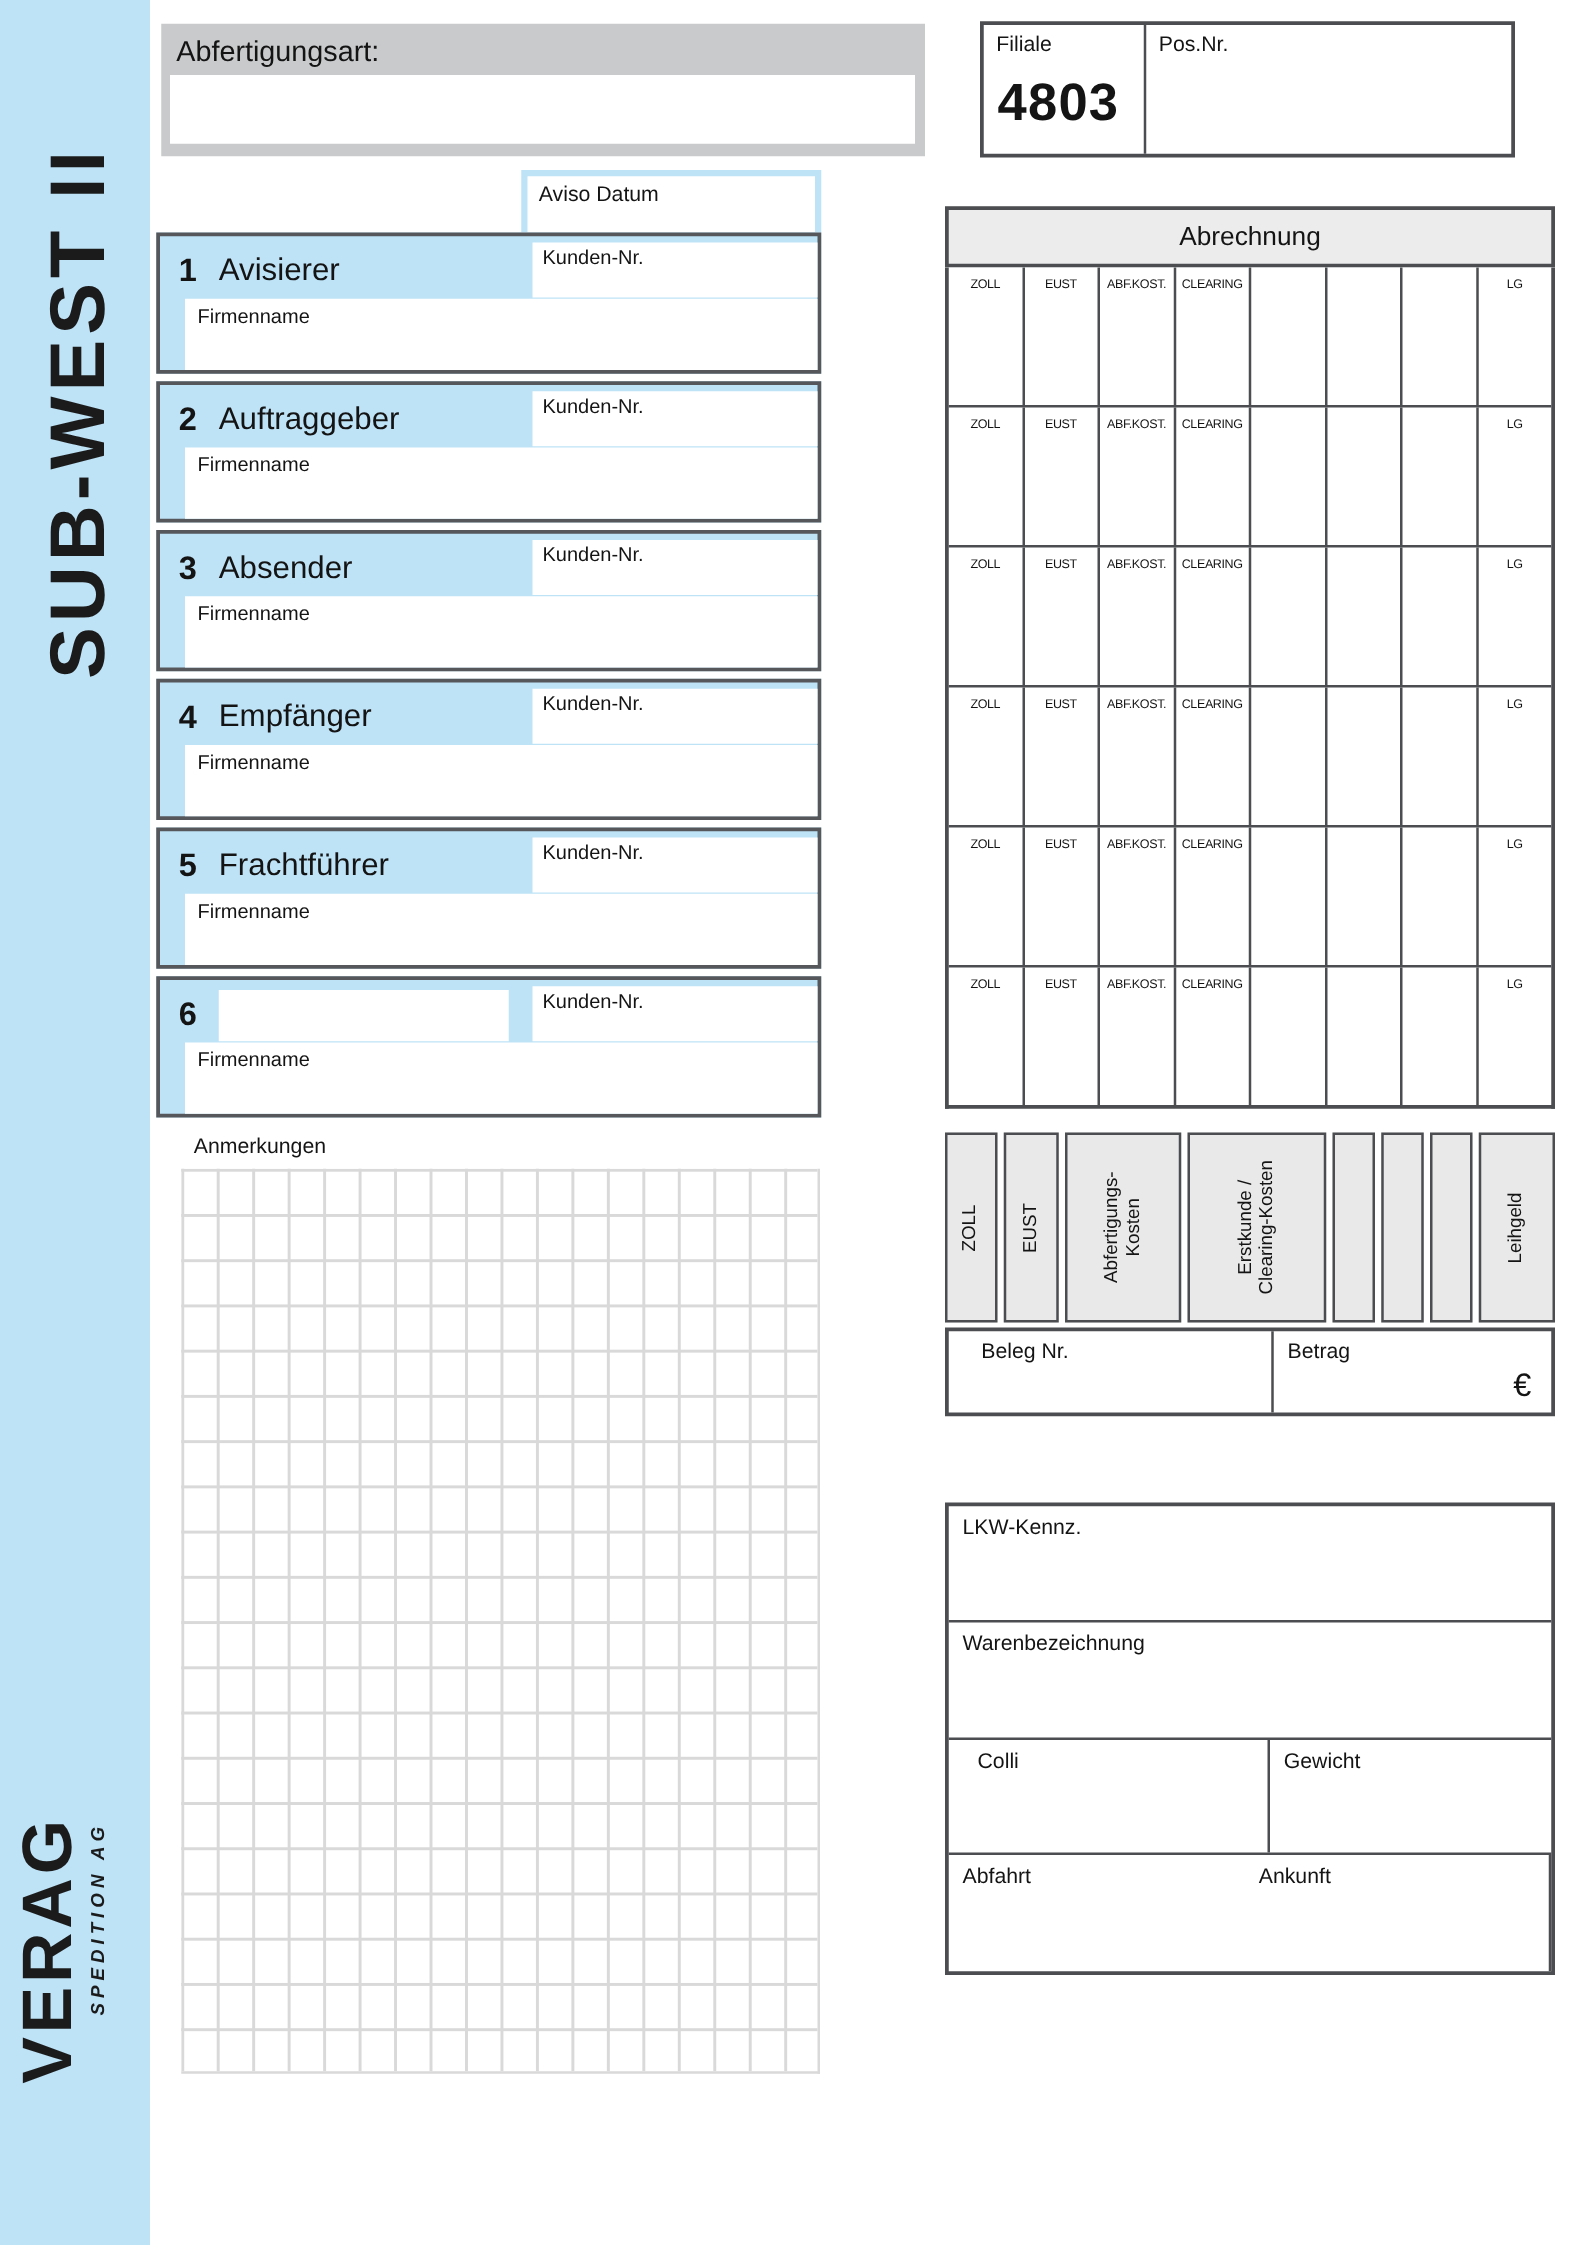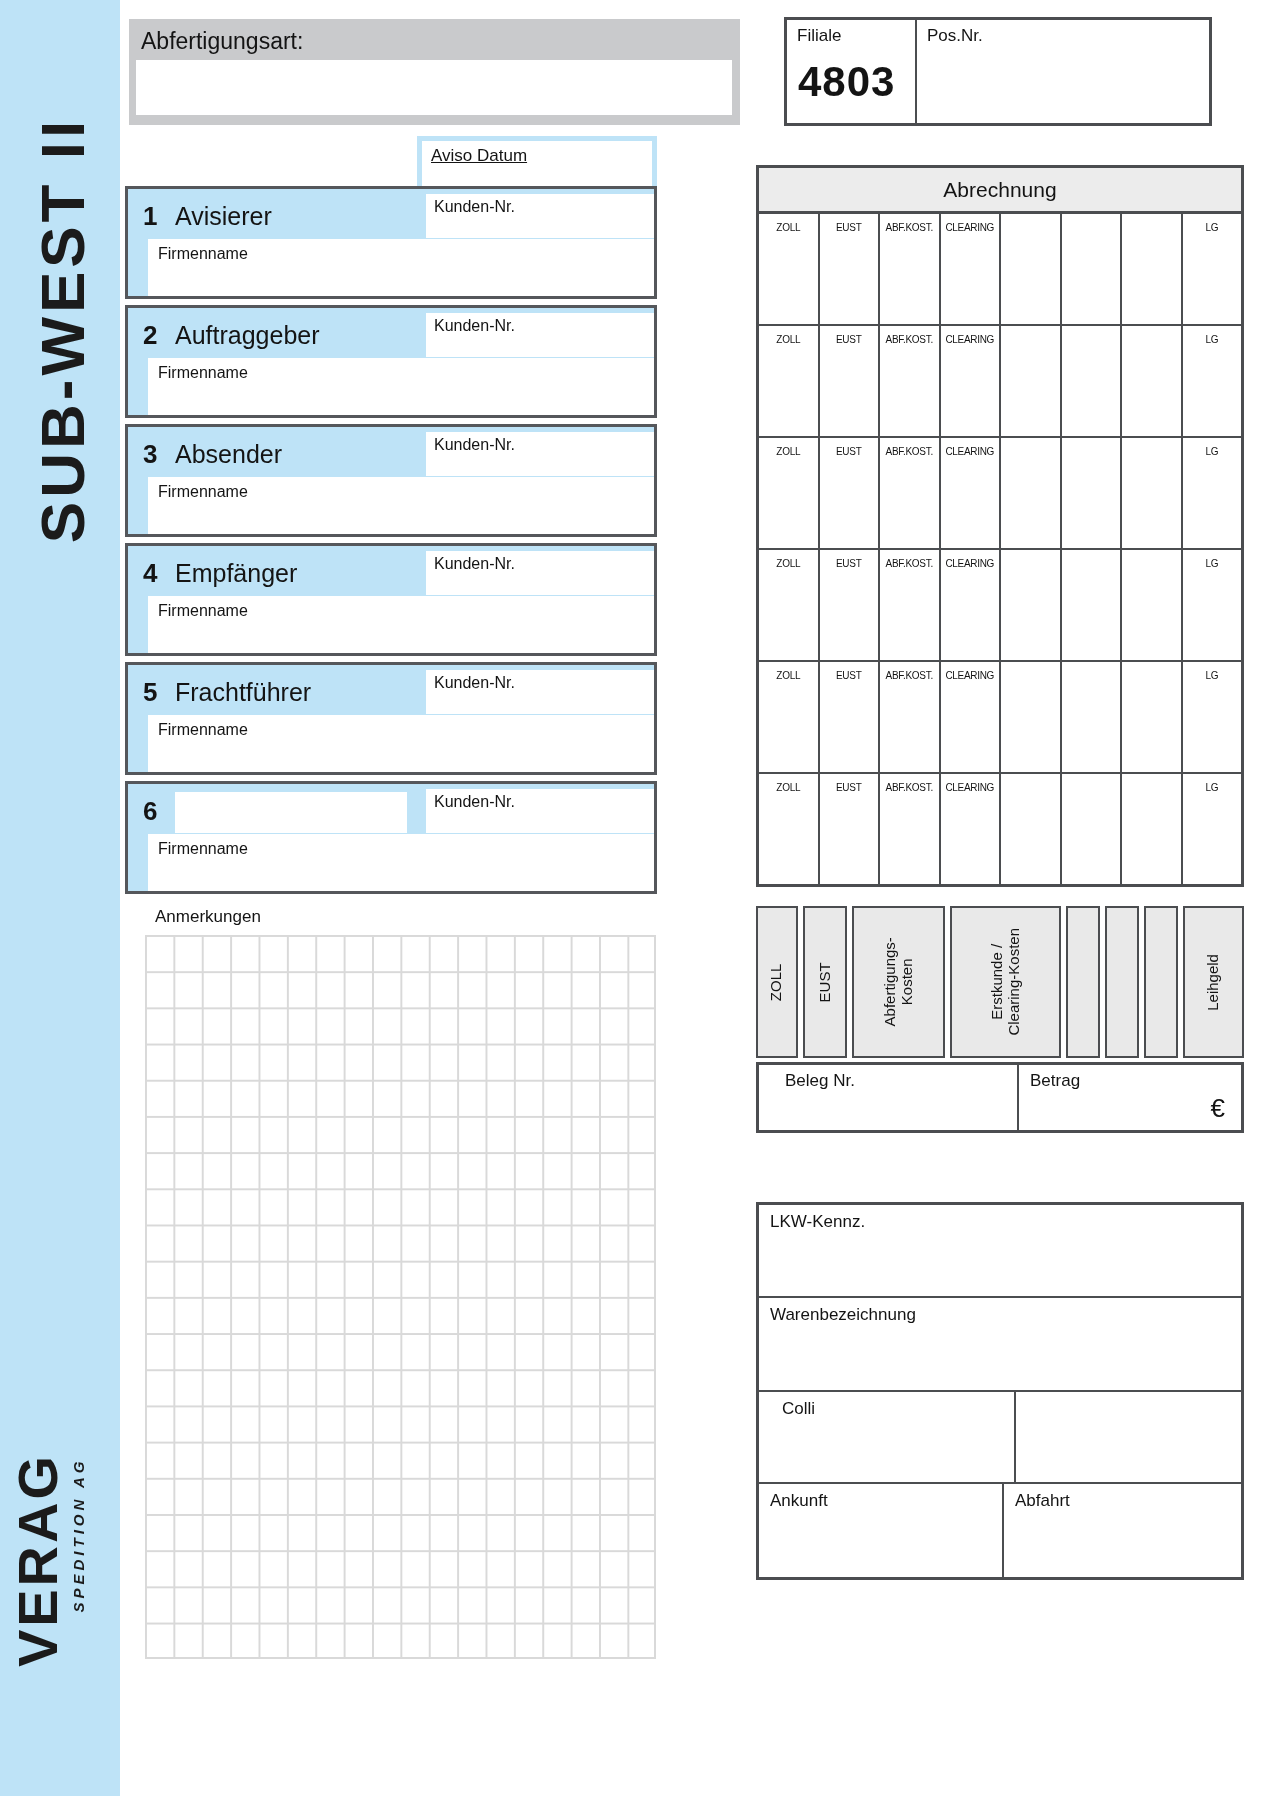--- a/index.html
+++ b/index.html
@@ -30,21 +30,21 @@
   .filbox { position: absolute; left: 756px; top: 17px; width: 428px; height: 109px;
             border: 3px solid #4B4D50; background: #fff; display: flex; margin-left: 28px; }
   .filcell { width: 130px; border-right: 2px solid #4B4D50; position: relative; }
   .poscell { flex: 1; position: relative; }
   .filbox .lbl17 { position: absolute; left: 10px; top: 6px; }
   .filnum { position: absolute; left: 11px; top: 38px; font-size: 42px; font-weight: 700; letter-spacing: 1px; }
 
   
   .avisoband { position: absolute; left: 417px; top: 136px; width: 240px; height: 50px; background: #BEE3F7; }
   .avisobox  { position: absolute; left: 5px; right: 5px; top: 5px; bottom: 0; background: #fff; }
-  .avisobox .lbl17 { position: absolute; left: 9px; top: 5px; text-decoration: underline; }
+  .avisobox .lbl17 { position: absolute; left: 9px; top: 5px; }
 
   
   .sec { position: absolute; left: 125px; width: 532px; height: 113px;
          background: #BEE3F7; border: 3px solid #55575B; }
   .sec.s1 { top: 186px; } .sec.s2 { top: 305px; } .sec.s3 { top: 424px; }
   .sec.s4 { top: 543px; } .sec.s5 { top: 662px; } .sec.s6 { top: 781px; }
   .secnum  { position: absolute; left: 15px; top: 12px; font-size: 26px; font-weight: 700; }
   .secrole { position: absolute; left: 47px; top: 13px; font-size: 25px; }
   .kbox { position: absolute; left: 298px; top: 5px; width: 228px; height: 44px; background: #fff; }
   .kbox .lbl16 { position: absolute; left: 8px; top: 4px; }
@@ -420,26 +420,29 @@
     <div class="lkrow r1">
       <span class="lbl17">LKW-Kennz.</span>
     </div>
     <div class="lkrow r2">
       <span class="lbl17">Warenbezeichnung</span>
     </div>
     <div class="lkrow r3 split">
       <div class="cell c1">
         <span class="lbl17">Colli</span>
       </div>
+      <div class="cell c2">
+        <span class="lbl17">Gewicht</span>
+      </div>
     </div>
     <div class="lkrow r4 split">
+      <div class="cell c2">
+        <span class="lbl17">Abfahrt</span>
+      </div>
       <div class="cell c1">
         <span class="lbl17">Ankunft</span>
       </div>
-      <div class="cell c2">
-        <span class="lbl17">Abfahrt</span>
-      </div>
     </div>
   </div>
 
 
 
 </div>
 
 </body></html>

